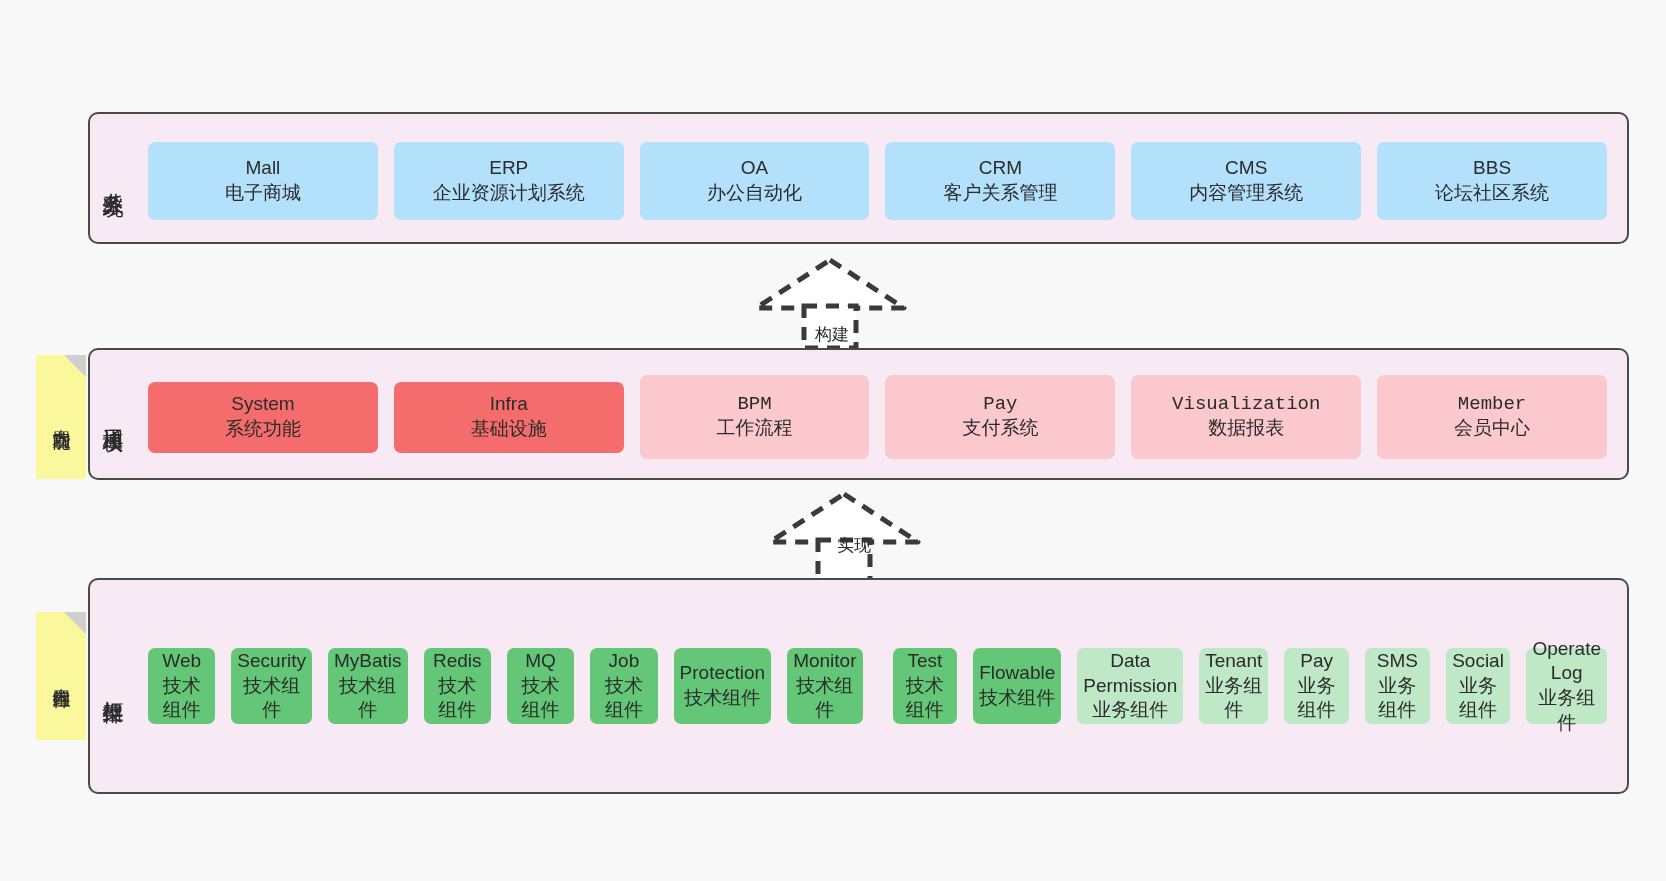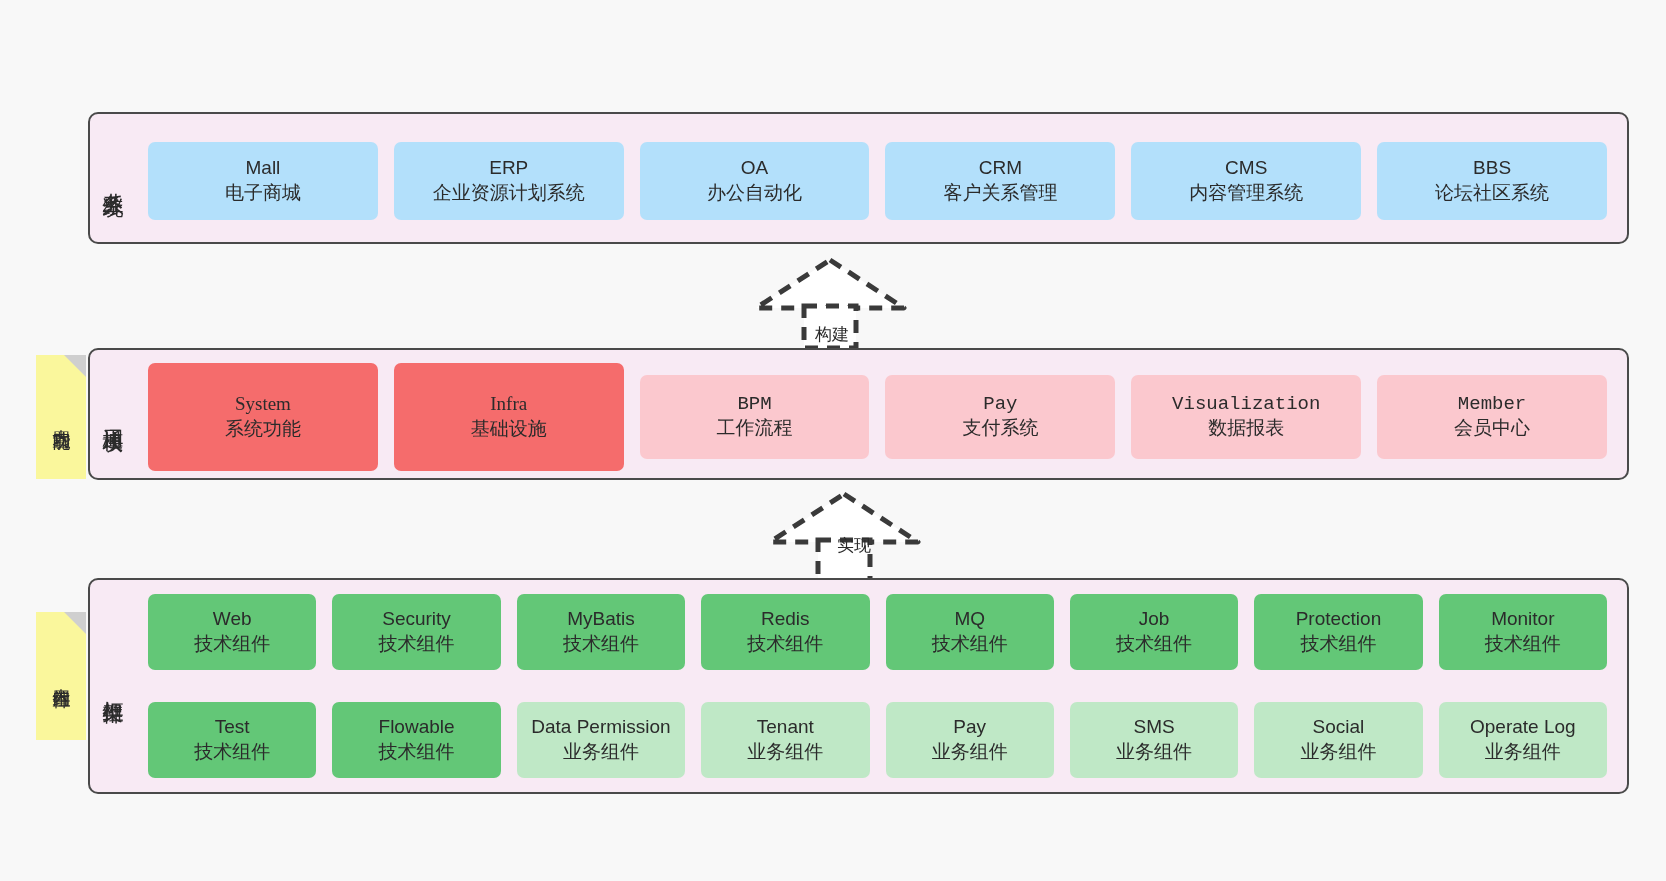--- a/index.html
+++ b/index.html
@@ -49,22 +49,22 @@
 
   .layer-body {
     flex: 1 1 auto;
     display: flex;
     align-items: center;
     padding: 6px 12px 0 4px;
     gap: 0;
   }
 
   .grid-body {
-    flex-direction: column;
-    justify-content: space-between;
+    flex-direction: row;
+    justify-content: flex-start;
     gap: 14px;
     padding: 14px 12px 14px 4px;
   }
 
   .row {
     display: flex;
     width: 100%;
     gap: 0;
   }
 
@@ -81,21 +81,21 @@
     line-height: 1.3;
     color: #2b2b2b;
     padding: 4px 6px;
     margin: 0 8px;
     flex: 1 1 0;
   }
   .card .l1 { display: block; }
   .card .l2 { display: block; }
 
   .c-blue        { background: #b3e0fb; height: 78px; }
-  .c-red         { background: #f56c6c; height: 108px; font-family: Liberation Serif, serif; }
+  .c-red         { background: #f56c6c; height: 71px; }
   .c-pink        { background: #fbc8ce; height: 84px; font-family: Liberation Mono, monospace; }
   .c-green-dark  { background: #63c777; height: 76px; }
   .c-green-light { background: #bfe8c6; height: 76px; }
 
   
   .note {
     position: absolute;
     box-sizing: border-box;
     background: #faf79c;
     width: 50px;

